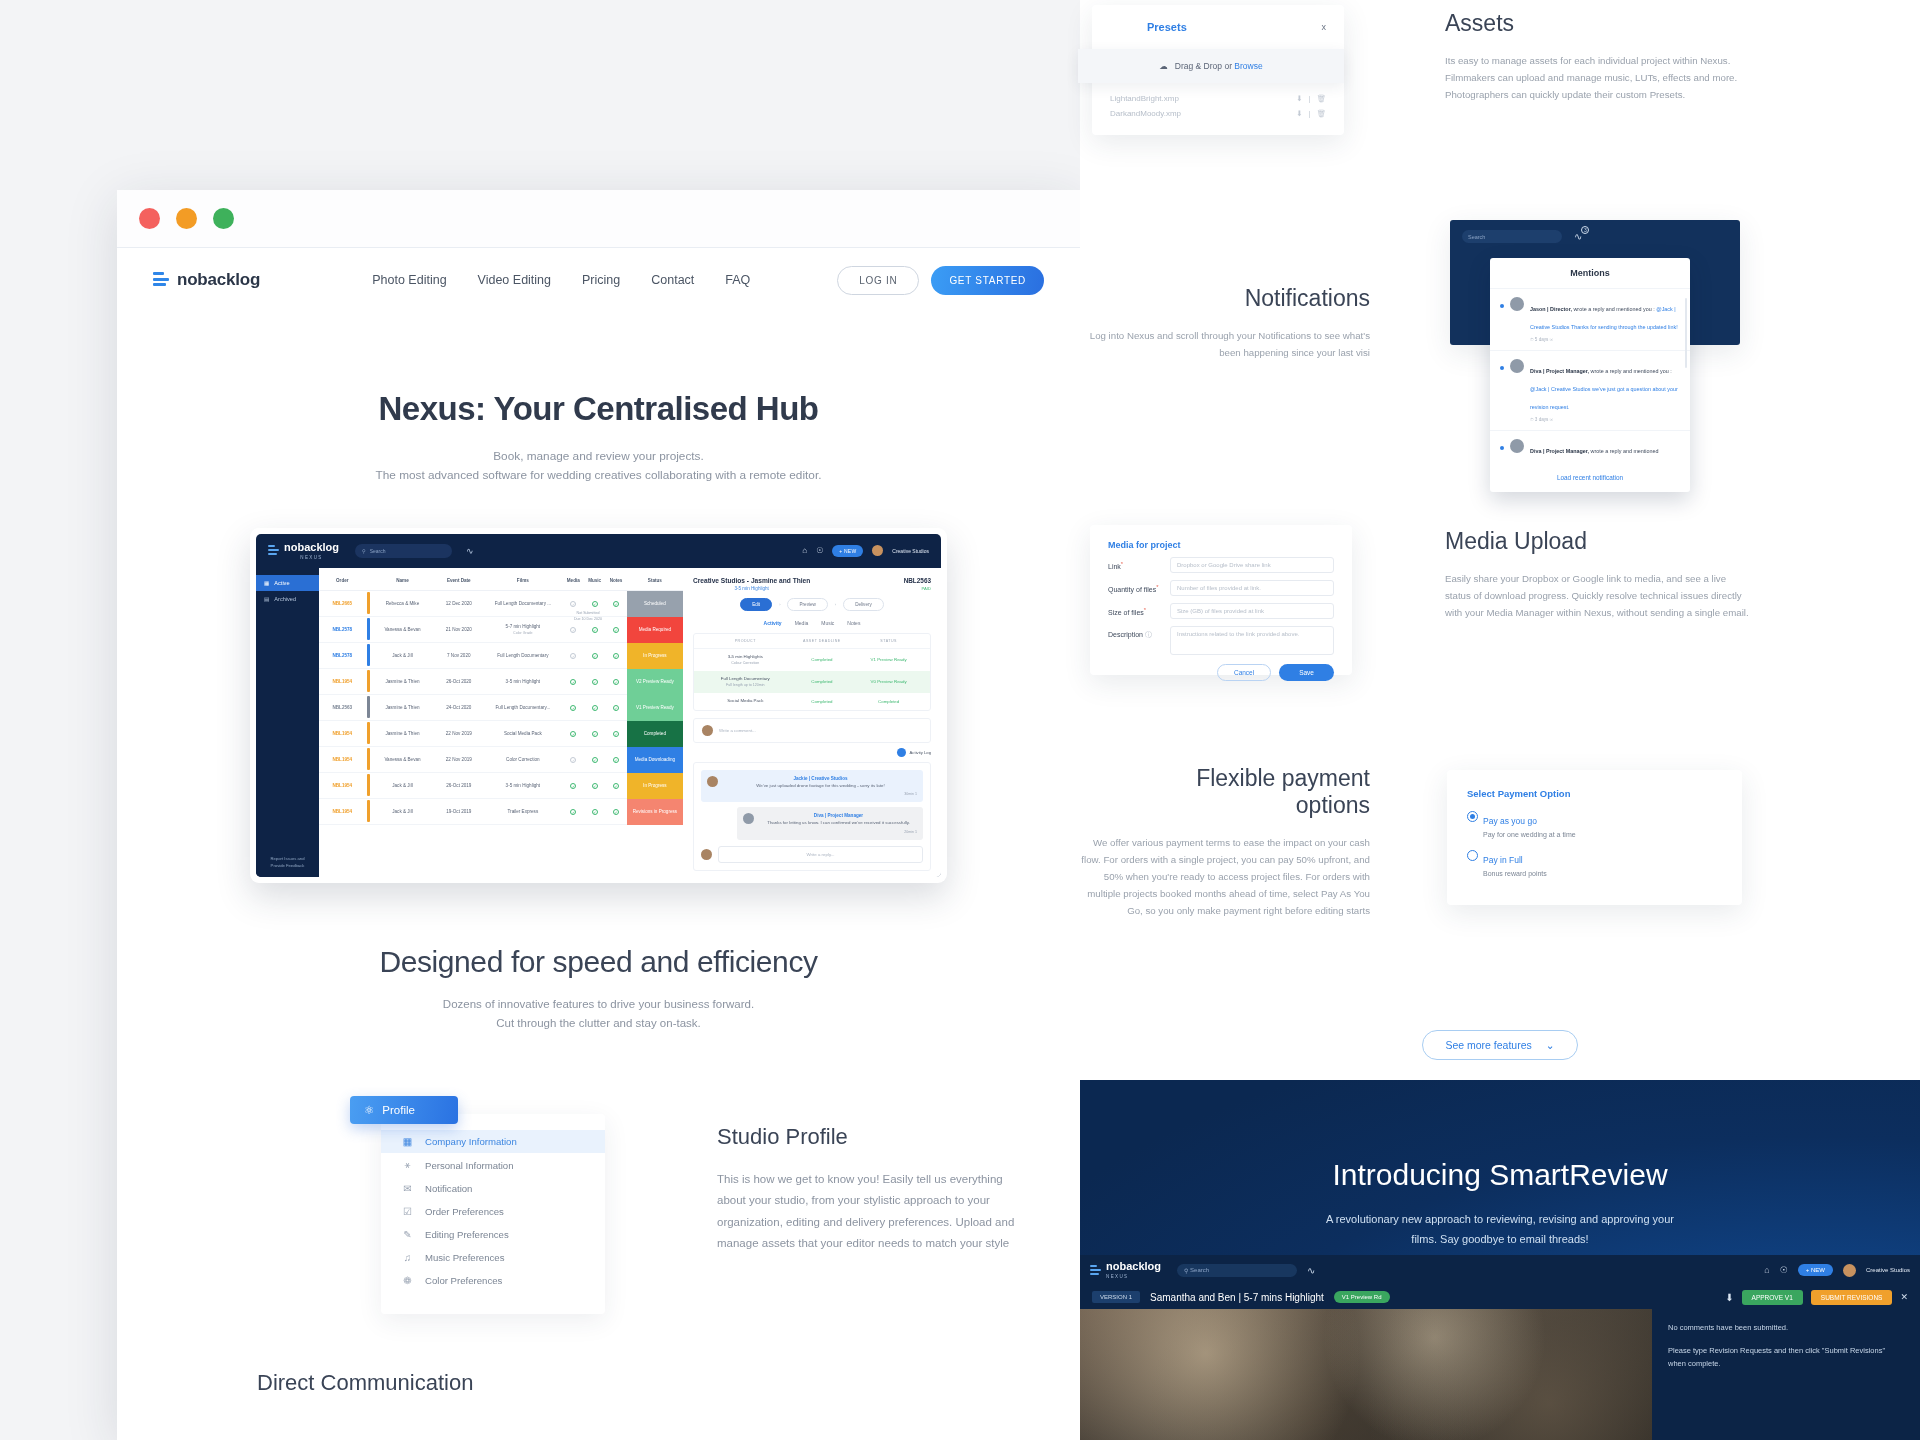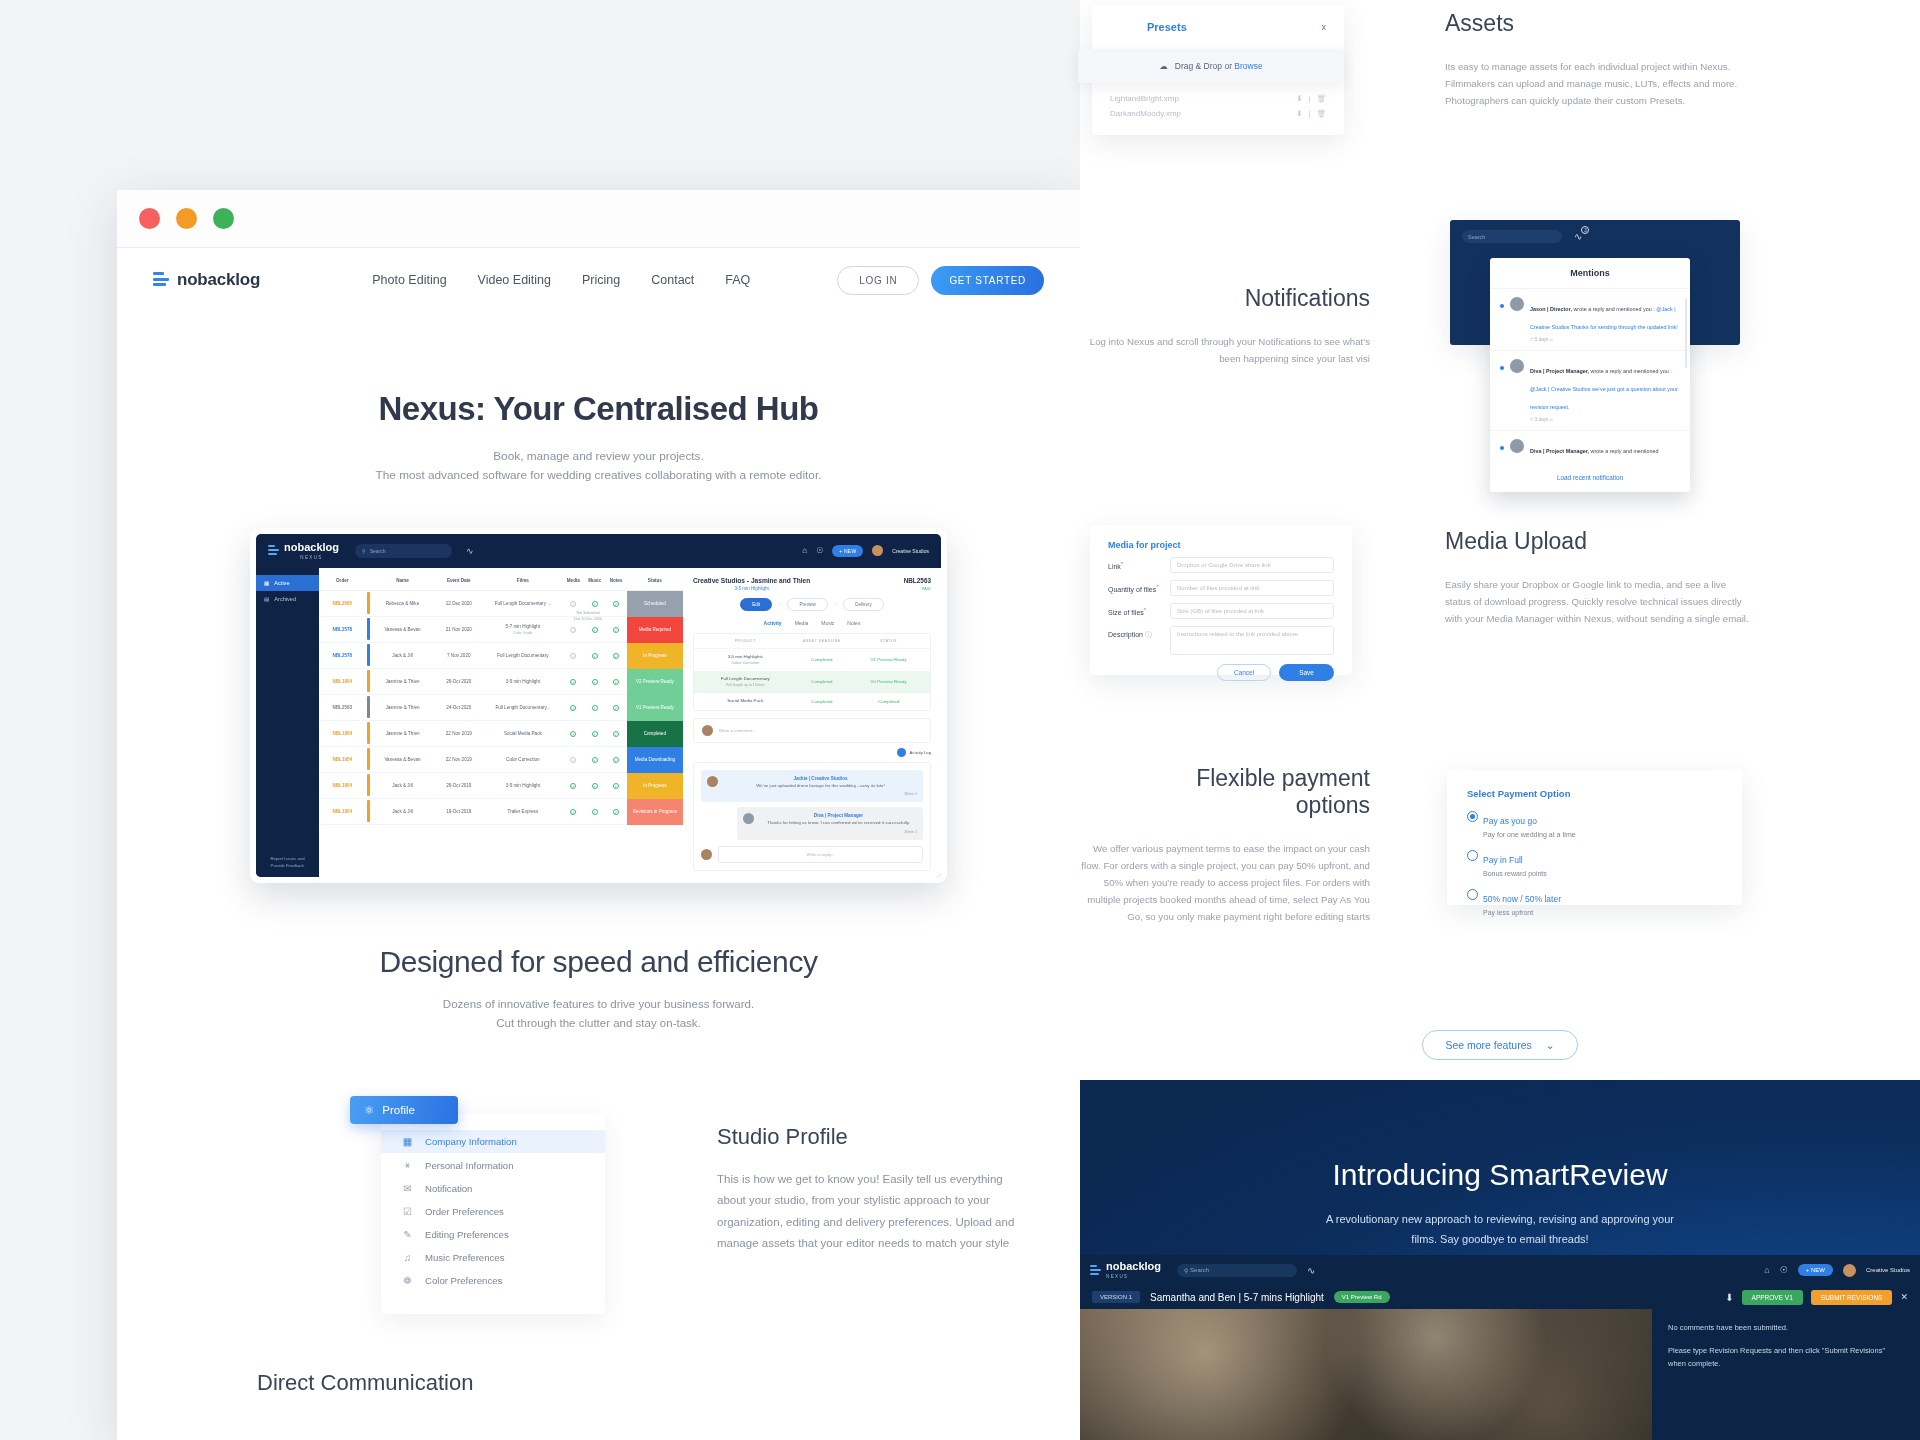--- a/index.html
+++ b/index.html
@@ -149,21 +149,21 @@
   .pr-x{ margin-left:auto; font-size:9px; color:#6b7585;}
   .pr-drop{ position:absolute; left:-14px; top:44px; width:266px; height:34px; background:#f4f6f9;
             box-shadow:0 4px 14px rgba(40,55,80,.08); display:flex; align-items:center; justify-content:center; gap:7px;}
   .pr-drop span{ font-size:8.5px; color:#5b6577;}
   .pr-drop b{ color:#2f7fe4; font-weight:400;}
   .pr-list{ position:absolute; top:86px; left:0; right:0; padding:0 18px;}
   .pr-row{ display:flex; align-items:center; font-size:8px; color:#b6bec9; padding:3px 0;}
   .pr-row .acts{ margin-left:auto; display:flex; gap:6px; font-size:7.5px; color:#c3cad4;}
 
   .rp-h1{ font-size:23px; font-weight:400; color:#3a4456;}
-  .rp-p{ font-size:9.7px; color:#9aa2ad; line-height:1.75; margin-top:22px;}
+  .rp-p{ font-size:9.7px; color:#9aa2ad; line-height:1.75; margin-top:16px;}
 
   .assets-txt{ position:absolute; left:365px; top:10px; width:295px;}
   .notif-txt{ position:absolute; left:0px; top:285px; width:290px; text-align:right;}
   .media-txt{ position:absolute; left:365px; top:528px; width:305px;}
   .pay-txt{ position:absolute; left:0px; top:765px; width:290px; text-align:right;}
 
   
   .notifcard{ left:370px; top:220px; width:290px; height:125px; background:#12315c; border-radius:3px;}
   .nfbar{ display:flex; align-items:center; padding:10px 12px; gap:12px;}
   .nfsearch{ width:100px; height:13px; border-radius:7px; background:#1d3f6d; font-size:5.5px; color:#8aa2c4; display:flex; align-items:center; padding:0 6px;}
@@ -710,24 +710,20 @@
             <div class="pyrow">
               <span class="radio on">
                 <i></i>
               </span>
               <span><span class="pyl">Pay as you go</span><div class="pyd">Pay for one wedding at a time</div></span>
             </div>
             <div class="pyrow">
               <span class="radio"></span>
               <span><span class="pyl">Pay in Full</span><div class="pyd">Bonus reward points</div></span>
             </div>
-            <div class="pyrow">
-              <span class="radio"></span>
-              <span><span class="pyl">50% now / 50% later</span><div class="pyd">Pay less upfront</div></span>
-            </div>
           </div>
       </div>
 
       <div class="seemore">
         <div class="b">
           <span>See more features</span>
           <span>⌄</span>
         </div>
       </div>
 

